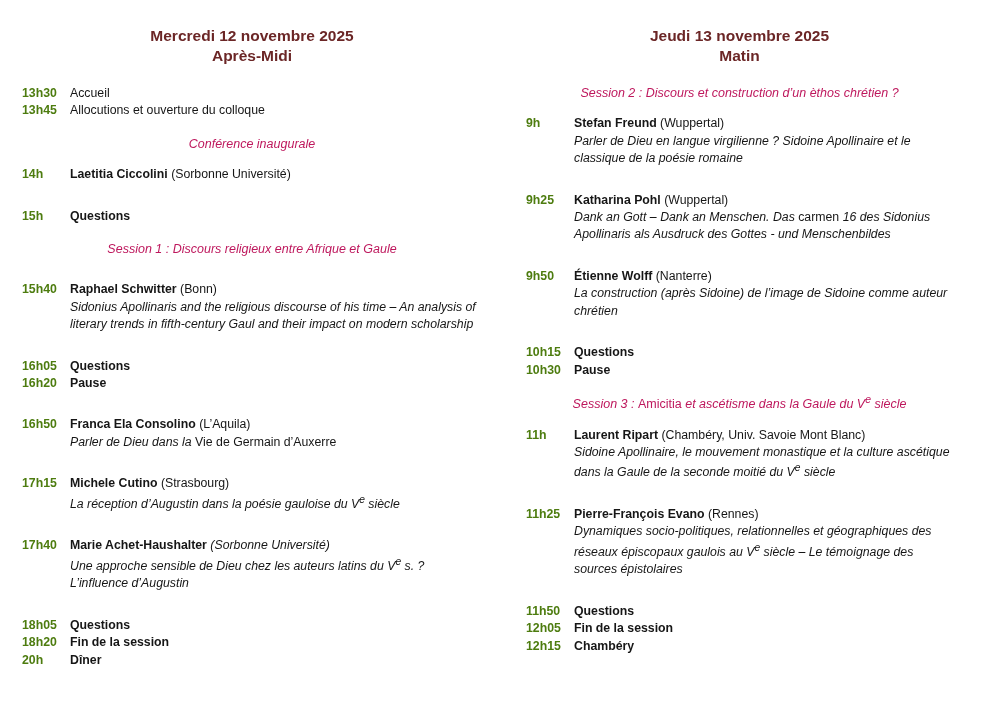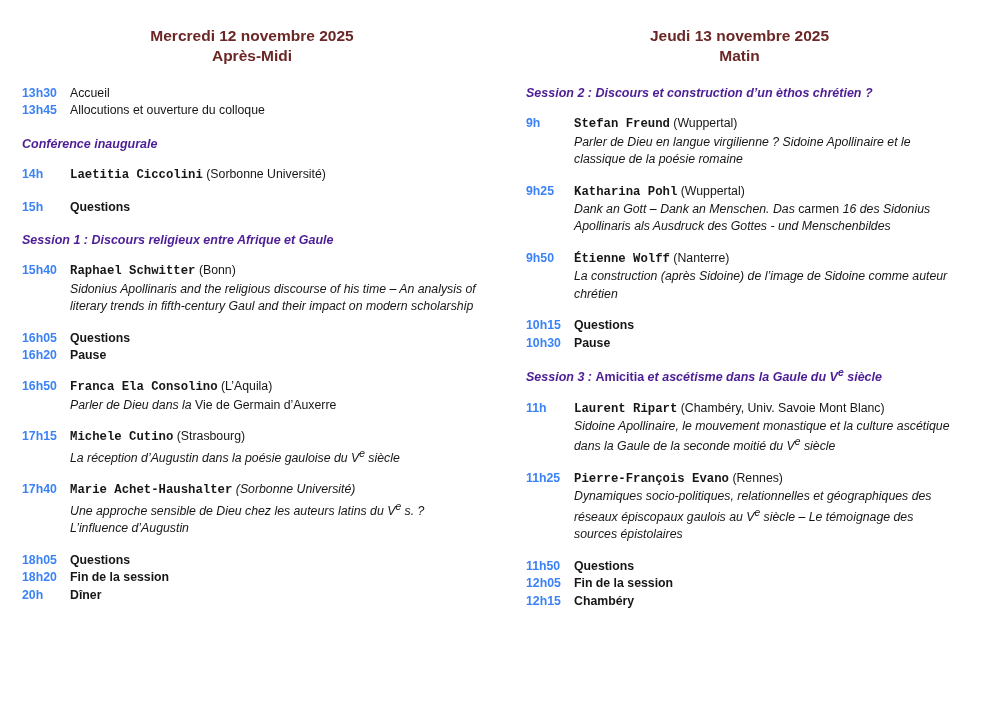--- a/index.html
+++ b/index.html
@@ -40,62 +40,61 @@
     color: #6b2626;
     font-weight: bold;
     font-size: 15.5px;
     line-height: 1.32;
     margin-bottom: 18px;
   }
   .day-head .d2 { display: block; }
 
   
   .session-head {
-    text-align: left;
-    color: #4c1d95;
-    font-weight: bold;
+    text-align: center;
+    color: #be185d;
+    font-weight: normal;
     font-style: italic;
     font-size: 12.5px;
     margin: 16px 0 14px 0;
     line-height: 1.3;
   }
   .session-head .roman {
     font-style: normal;
     margin-top: 32px;
   }
   .col-right .session-head { margin-top: 14px; }
 
   
   .entry {
     display: flex;
     flex-direction: row;
     align-items: flex-start;
     margin-bottom: 0px;
   }
-  .entry.gap { margin-top: 14px; }
+  .entry.gap { margin-top: 24px; }
 
   .time {
-    color: #3b82f6;
+    color: #4d7c0f;
     font-weight: bold;
     font-size: 12.3px;
     line-height: 1.42;
     flex: 0 0 auto;
     width: 48px;
     text-align: left;
     white-space: nowrap;
   }
   .body {
     flex: 1 1 auto;
     font-size: 12.3px;
     line-height: 1.42;
     color: #161616;
   }
   .speaker {
     font-weight: bold;
-    font-family: Liberation Mono, monospace;
   }
   .affil {
     font-weight: normal;
   }
   .affil.ital {
     font-style: italic;
   }
   .title {
     font-style: italic;
     display: block;

